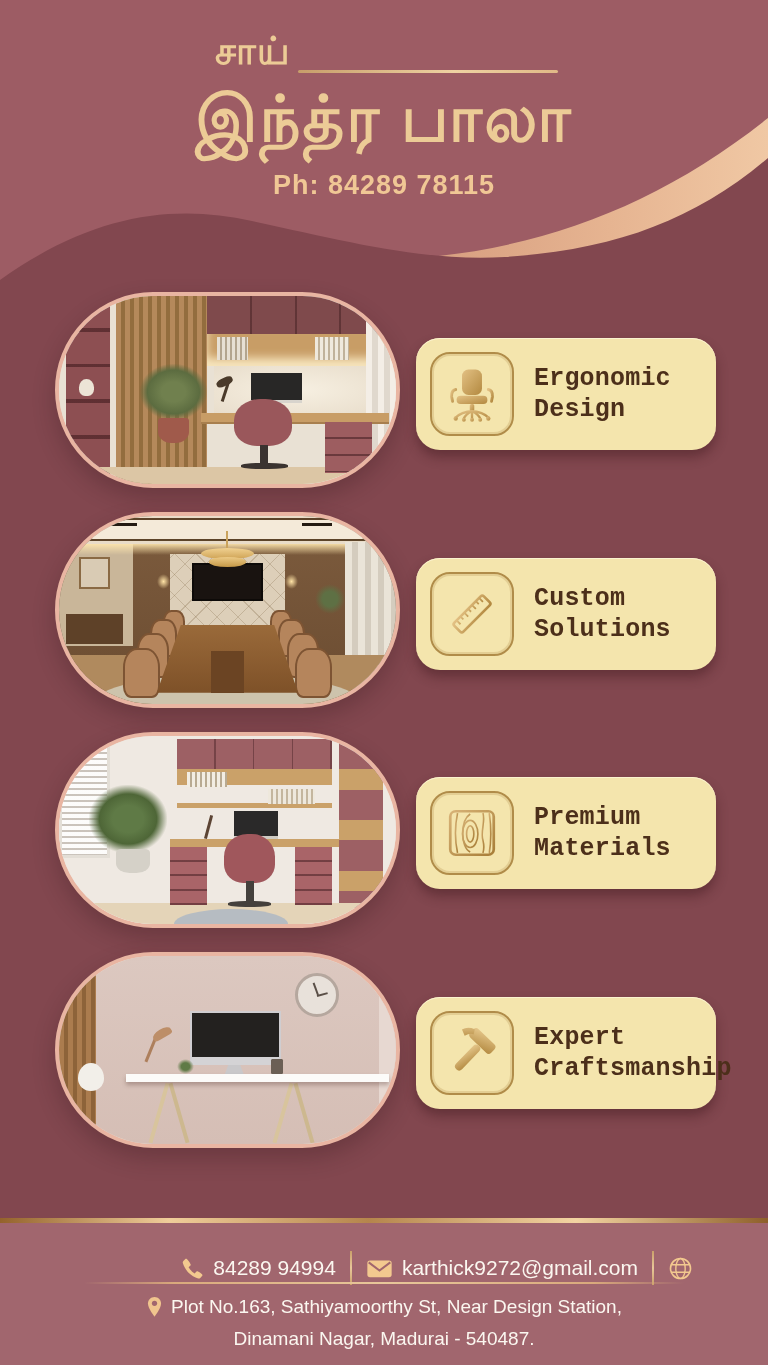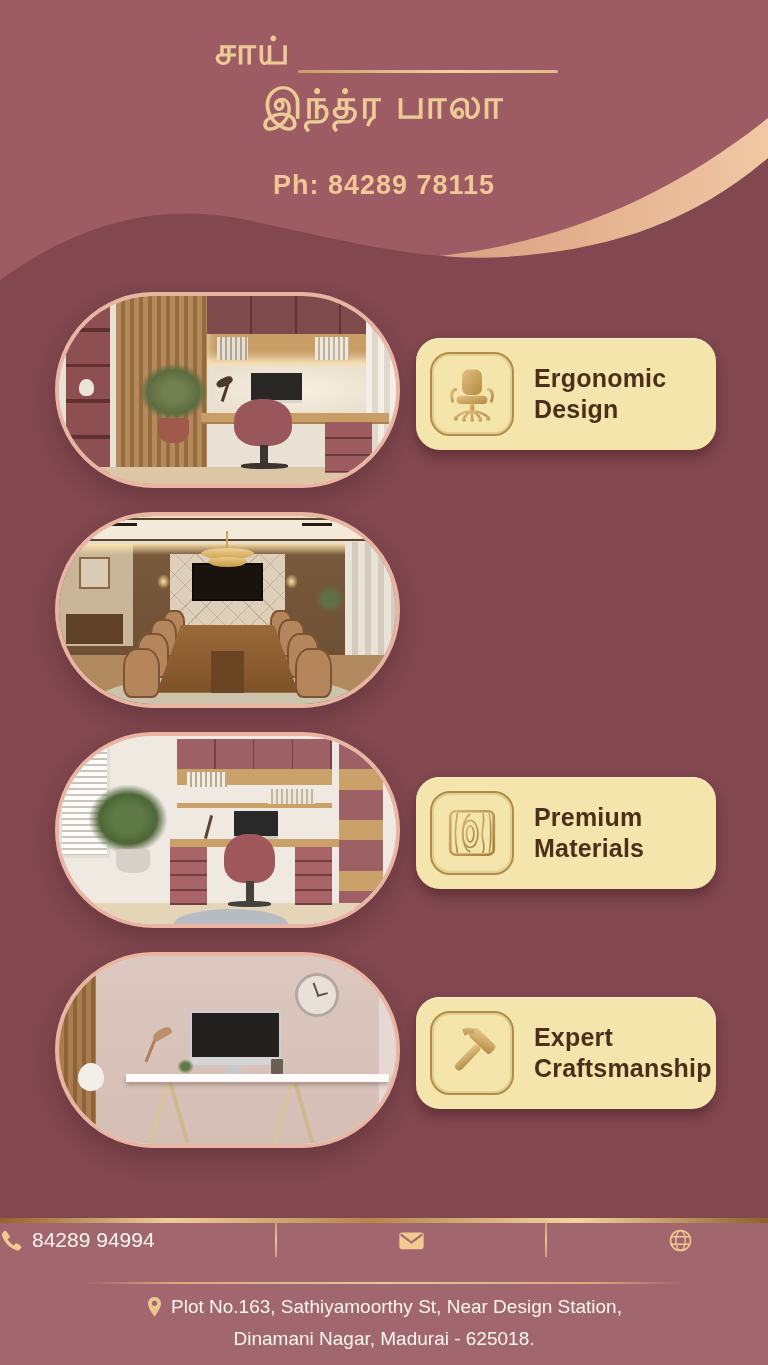--- a/index.html
+++ b/index.html
@@ -8,21 +8,21 @@
     position:relative; width:768px; height:1365px; margin:0 auto;
     background:#82474f; overflow:hidden;
     font-family:"Liberation Sans","DejaVu Sans",sans-serif;
   }
   
   .hdr-svg { position:absolute; top:0; left:0; }
   .hdr-text { position:absolute; z-index:5; }
   .title-top { left:215px; top:30px; font-size:38px; font-weight:bold; color:#eccb96; letter-spacing:1px; }
   .title-underline { position:absolute; left:298px; top:70px; width:260px; height:3px; z-index:5;
     background:linear-gradient(90deg,#c79d6a,#eed2a2 60%,#e0b987); border-radius:2px; }
-  .title-main { left:0; top:82px; width:768px; text-align:center; font-size:40px; font-weight:bold;
+  .title-main { left:0; top:82px; width:768px; text-align:center; font-size:64px; font-weight:bold;
     color:#eccb96; letter-spacing:2px; }
   .phone-top { left:0; top:170px; width:768px; text-align:center; font-size:27px; font-weight:bold;
     color:#f0c795; letter-spacing:1px; }
   
   .photo-card { position:absolute; left:55px; width:345px; height:196px; border:4px solid #e9b5a2;
     border-radius:100px; overflow:hidden; background:#e8e0d4; box-shadow:0 10px 22px rgba(48,20,24,.28); z-index:4; }
   .scene { position:absolute; inset:0; }
   .scene div { position:absolute; }
   
   .s1-wall { inset:0; background:#e9e1d4; }
@@ -144,26 +144,26 @@
   .s4-lamphead { left:27.5%; top:39%; width:6%; height:5%; background:#bd8e68; border-radius:50% 50% 20% 20%; transform:rotate(-30deg); }
   .s4-plantsm { left:35%; top:55%; width:5%; height:8%; background:radial-gradient(#5f7a46 35%,transparent 70%); }
   .s4-cup { left:63%; top:55%; width:3.5%; height:8%; background:#6b5f55; border-radius:10%; }
   
   .feature-card { position:absolute; left:416px; width:300px; height:112px; background:#f4e5ad;
     border-radius:24px; box-shadow:0 7px 12px rgba(62,25,29,.45), inset 0 1px 0 #fbf3cf; z-index:4;
     display:flex; align-items:center; }
   .icon-box { position:absolute; left:14px; top:14px; width:84px; height:84px; border:2.5px solid #b08c49;
     border-radius:20px; box-shadow:inset 0 0 0 2px rgba(176,140,73,.25); display:flex; align-items:center; justify-content:center; }
   .feature-label { position:absolute; left:118px; top:0; height:100%; width:178px; display:flex; align-items:center;
-    font-size:25px; line-height:1.25; font-weight:600; color:#4c2f1a; letter-spacing:.2px; }
+    font-size:25px; line-height:1.25; font-weight:600; color:#4c2f1a; letter-spacing:.2px;font-family:Liberation Mono, monospace; }
   
   .footer-goldline { position:absolute; left:0; top:1218px; width:768px; height:5px; z-index:6;
     background:linear-gradient(90deg,#94622c,#f0cd9a 22%,#b5854c 48%,#f3d4a2 75%,#8e5f2a); }
   .footer-band { position:absolute; left:0; top:1223px; width:768px; height:142px; background:#a1666e; z-index:5; }
-  .contact-row { position:absolute; left:0; top:0; width:693px; display:flex; align-items:center; justify-content:space-between; }
+  .contact-row { position:absolute; left:0; top:28px; width:693px; display:flex; align-items:center; justify-content:flex-end; }
   .contact-item { display:flex; align-items:center; gap:9px; color:#fbf7f0; font-size:21px; }
   .contact-sep { width:2px; height:34px; margin:0 14px; background:linear-gradient(180deg,#caa06a,#e8c79a,#caa06a); }
   .thin-divider { position:absolute; left:84px; top:59px; width:600px; height:2px;
     background:linear-gradient(90deg,transparent,#d9a97c 15%,#e8c79a 50%,#d9a97c 85%,transparent); }
   .address { position:absolute; left:0; top:70px; width:768px; text-align:center; color:#fbf7f0;
     font-size:19px; line-height:1.45; }
   .address-line1 { display:inline-flex; align-items:center; gap:8px; }
   .icon-svg { display:block; }
 </style>
 </head>
@@ -317,20 +317,37 @@
         <circle cx="14" cy="59" r="2.4" fill="url(#g1)"></circle>
           <circle cx="50" cy="59" r="2.4" fill="url(#g1)"></circle>
         <circle cx="23" cy="60.5" r="2.2" fill="url(#g1)"></circle>
           <circle cx="41" cy="60.5" r="2.2" fill="url(#g1)"></circle>
         <circle cx="32" cy="60.5" r="2.2" fill="url(#g1)"></circle>
       </svg>
     </div>
     <div class="feature-label">Ergonomic Design</div>
   </div>
 
+  <div class="feature-card" style="top:558px">
+    <div class="icon-box">
+      <svg class="icon-svg" width="58" height="58" viewBox="0 0 64 64">
+        <defs>
+            <linearGradient id="g2" x1="0" y1="0" x2="1" y2="1">
+          <stop offset="0" stop-color="#e3c184"></stop>
+              <stop offset="1" stop-color="#b38940"></stop>
+            </linearGradient>
+          </defs>
+        <g transform="rotate(-45 32 32)">
+          <rect x="9" y="25" width="46" height="14" rx="2.5" fill="none" stroke="url(#g2)" stroke-width="3"></rect>
+          <path d="M15 25 v6 M21 25 v4.5 M27 25 v6 M33 25 v4.5 M39 25 v6 M45 25 v4.5 M50 25 v6" stroke="url(#g2)" stroke-width="2" fill="none"></path>
+        </g>
+      </svg>
+    </div>
+    <div class="feature-label">Custom Solutions</div>
+  </div>
 
   <div class="feature-card" style="top:997px">
     <div class="icon-box">
       <svg class="icon-svg" width="58" height="58" viewBox="0 0 64 64">
         <defs>
             <linearGradient id="g4" x1="0" y1="0" x2="1" y2="1">
           <stop offset="0" stop-color="#e7c98d"></stop>
               <stop offset="1" stop-color="#b38940"></stop>
             </linearGradient>
           </defs>
@@ -377,20 +394,21 @@
         <span>84289 94994</span>
       </div>
       <div class="contact-sep"></div>
       <div class="contact-item">
         <span>
           <svg class="icon-svg" width="27" height="27" viewBox="0 0 40 40">
             <rect x="2" y="8" width="36" height="25" rx="4" fill="#f3c98f"></rect>
             <path d="M4 11 L20 23 L36 11" stroke="#a1666e" stroke-width="3" fill="none"></path>
           </svg>
         </span>
+        <span>karthick9272@gmail.com</span>
       </div>
       <div class="contact-sep"></div>
       <div class="contact-item">
         <span>
           <svg class="icon-svg" width="25" height="25" viewBox="0 0 40 40">
             <circle cx="20" cy="20" r="16" fill="none" stroke="#f3c98f" stroke-width="2.6"></circle>
             <ellipse cx="20" cy="20" rx="7.5" ry="16" fill="none" stroke="#f3c98f" stroke-width="2.2"></ellipse>
             <path d="M5 14 h30 M5 26 h30" stroke="#f3c98f" stroke-width="2.2" fill="none"></path>
           </svg>
         </span>
@@ -400,17 +418,17 @@
     <div class="address">
       <div class="address-line1">
         <span>
           <svg class="icon-svg" width="17" height="22" viewBox="0 0 32 42">
             <path d="M16 2 C9 2 3.5 7.5 3.5 14.5 c0 9.5 12.5 25 12.5 25 s12.5 -15.5 12.5 -25 C28.5 7.5 23 2 16 2 z" fill="#f0c48e"></path>
             <circle cx="16" cy="14" r="5" fill="#a1666e"></circle>
           </svg>
         </span>
         <span>Plot No.163, Sathiyamoorthy St, Near Design Station,</span>
       </div>
-      <div>Dinamani Nagar, Madurai - 625018.</div>
+      <div>Dinamani Nagar, Madurai - 540487.</div>
     </div>
   </div>
 
 </div>
 
 </body></html>

